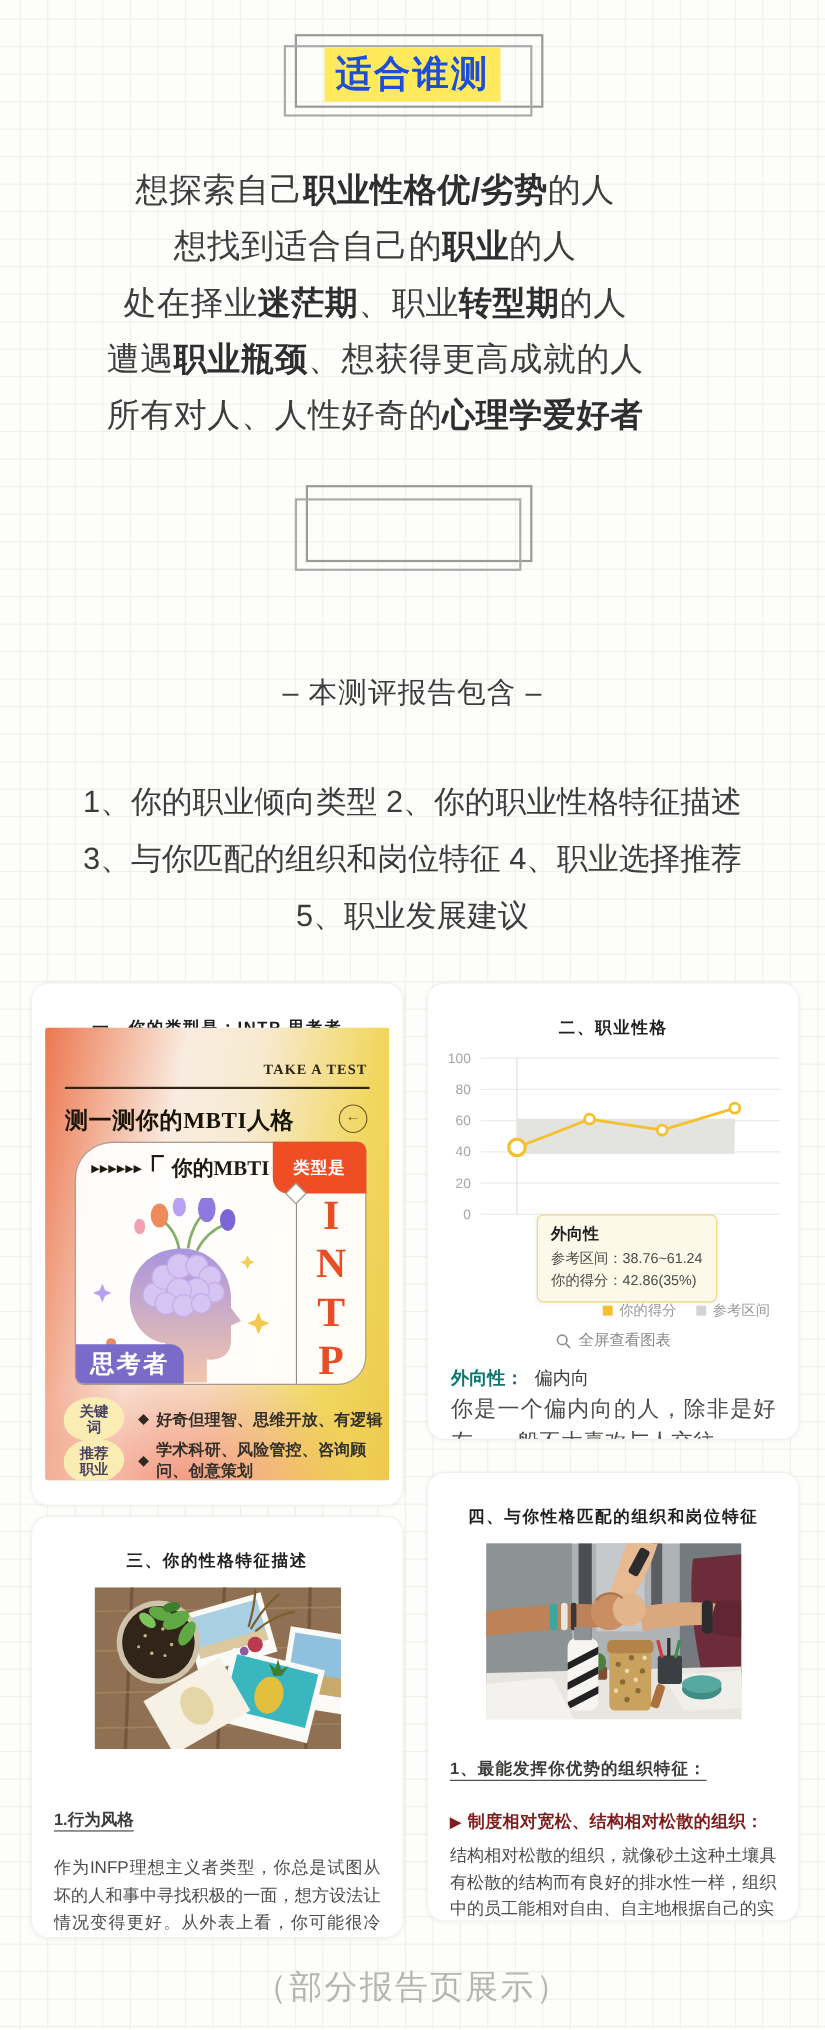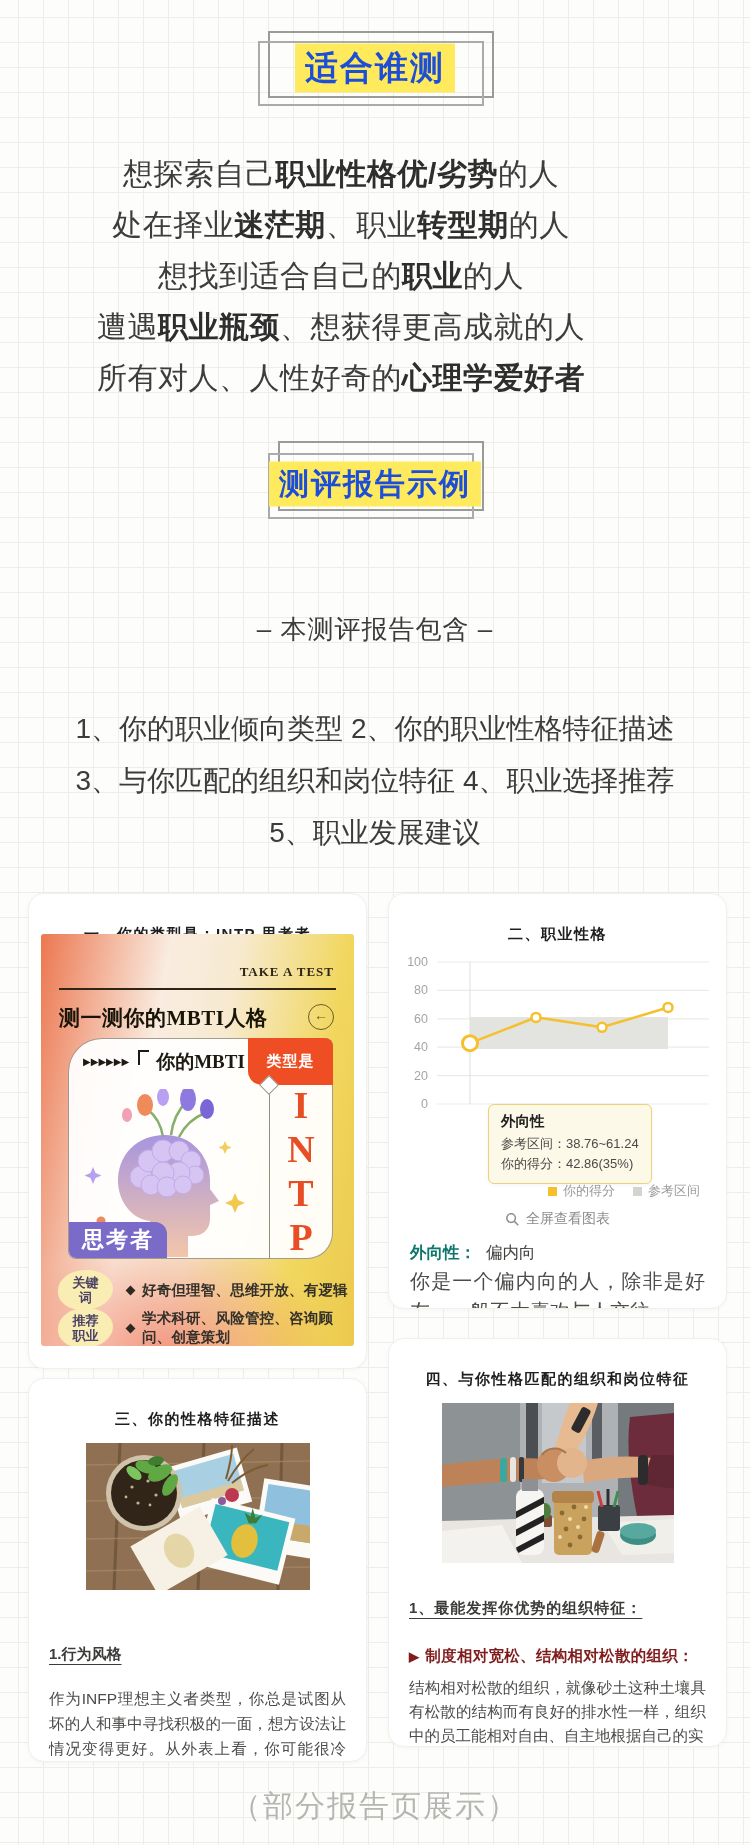--- a/index.html
+++ b/index.html
@@ -122,30 +122,29 @@
 <div class="page">
 
   <div class="badge badge1">
     <div class="box-a"></div>
     <div class="box-b"></div>
     <span class="badge-text">适合谁测</span>
   </div>
 
   <div class="audience">
       <div class="aud-line"><span>想探索自己</span><span class="b">职业性格优/劣势</span><span>的人</span></div>
+      <div class="aud-line"><span>想找到适合自己的</span><span class="b">职业</span><span>的人</span></div>
       <div class="aud-line"><span>处在择业</span><span class="b">迷茫期</span><span>、职业</span><span class="b">转型期</span><span>的人</span></div>
-      <div class="aud-line"><span>想找到适合自己的</span><span class="b">职业</span><span>的人</span></div>
       <div class="aud-line"><span>遭遇</span><span class="b">职业瓶颈</span><span>、想获得更高成就的人</span></div>
       <div class="aud-line"><span>所有对人、人性好奇的</span><span class="b">心理学爱好者</span></div>
     </div>
 
   <div class="badge badge2">
     <div class="box-a"></div>
     <div class="box-b"></div>
-    <span class="badge-text">测评报告示例</span>
   </div>
 
   <div class="inc-title">– 本测评报告包含 –</div>
   <div class="inc-lines">
     <div>1、你的职业倾向类型  2、你的职业性格特征描述</div>
     <div>3、与你匹配的组织和岗位特征 4、职业选择推荐</div>
     <div>5、职业发展建议</div>
   </div>
 
   <div class="card card1">

